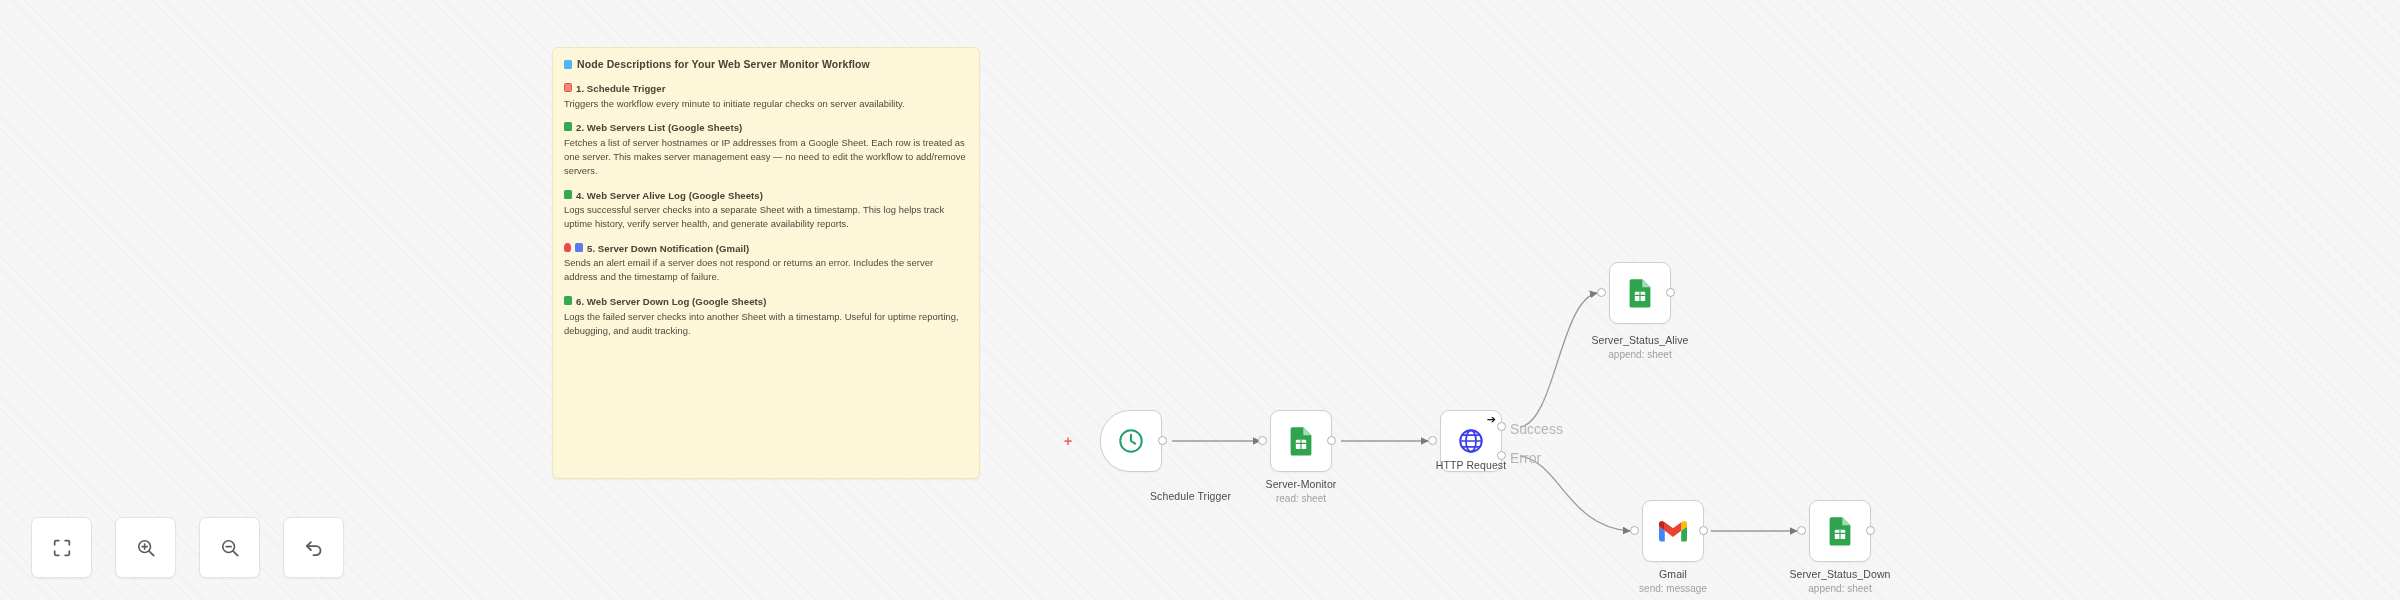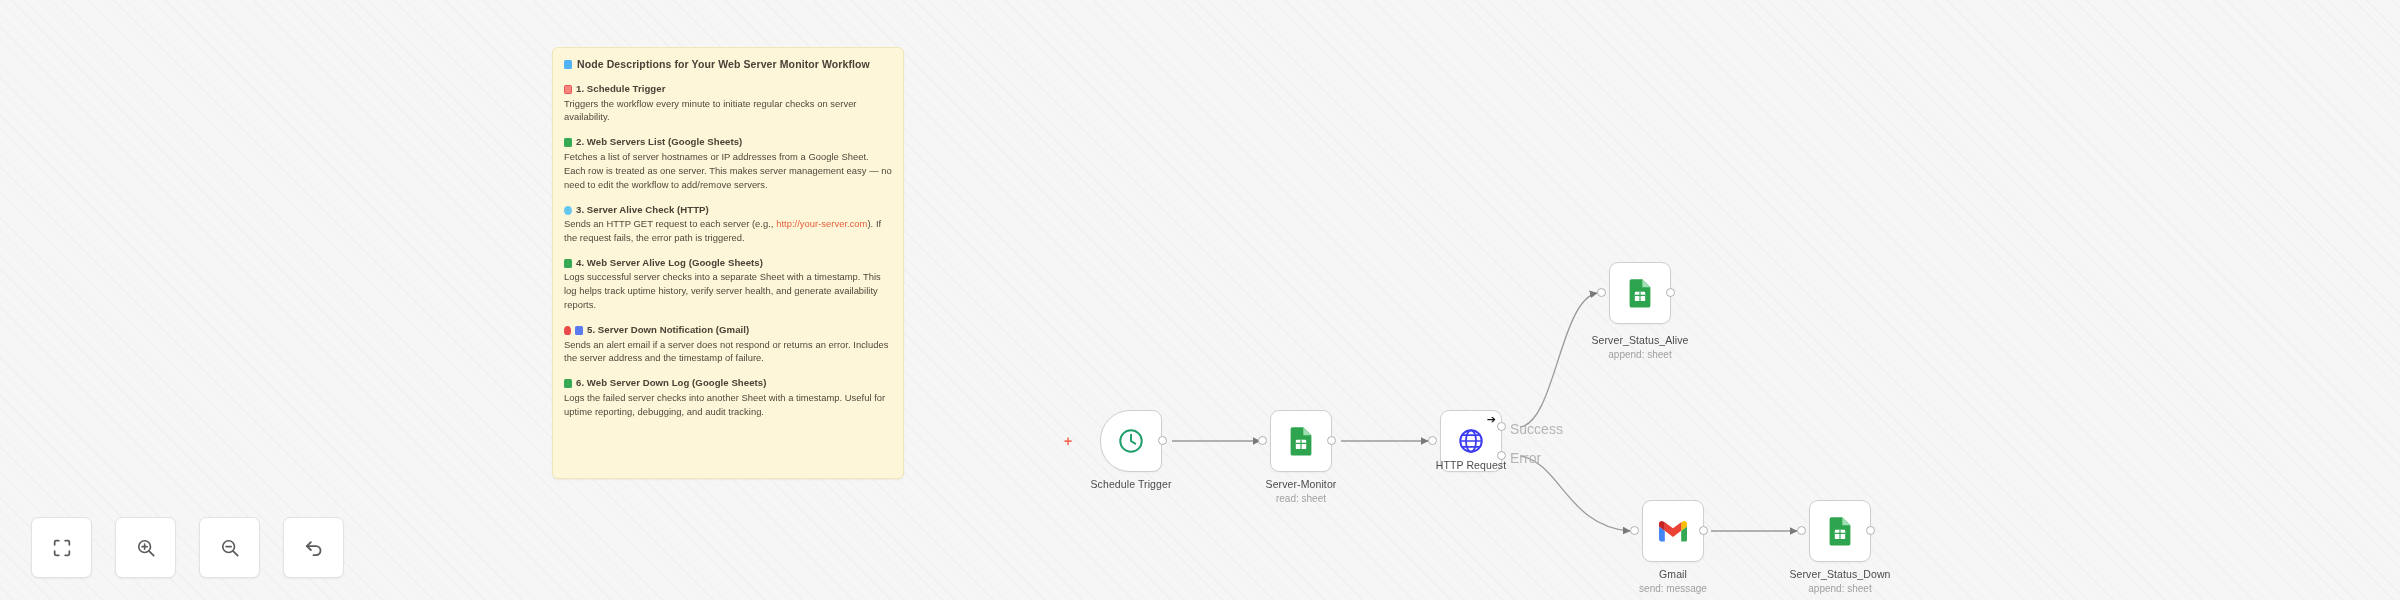--- a/index.html
+++ b/index.html
@@ -27,21 +27,21 @@
         rgba(0,0,0,0) 1px,
         rgba(0,0,0,0) 9px);
     overflow: hidden;
   }
 
   
   #sticky-note {
     position: absolute;
     left: 552px;
     top: 47px;
-    width: 352px;
+    width: 428px;
     height: 432px;
     background: #fdf6d8;
     border: 1px solid #f0e6b8;
     border-radius: 6px;
     box-sizing: border-box;
     padding: 10px 11px 8px 11px;
     box-shadow: 0 1px 2px rgba(0,0,0,0.05);
   }
   .note-title {
     font-size: 10.5px;
@@ -53,21 +53,21 @@
     gap: 5px;
     letter-spacing: .1px;
   }
   .note-sec { margin-bottom: 12px; }
   .note-sec:last-child { margin-bottom: 14px; }
   .sec-head {
     font-size: 9.6px;
     font-weight: bold;
     color: #4a4236;
     display: flex;
-    align-items: flex-end;
+    align-items: flex-start;
     gap: 4px;
     margin-bottom: 2.5px;
     letter-spacing: .05px;
   }
   .sec-body {
     font-size: 9.4px;
     color: #50483c;
     line-height: 1.48;
     letter-spacing: .03px;
   }
@@ -196,29 +196,20 @@
     </div>
 
     <div class="note-sec">
       <div class="sec-head">
         <span class="sq sq-sheet"></span>
         <span>2. Web Servers List (Google Sheets)</span>
       </div>
       <div class="sec-body">Fetches a list of server hostnames or IP addresses from a Google Sheet. Each row is treated as one server. This makes server management easy — no need to edit the workflow to add/remove servers.</div>
     </div>
 
-    <div class="note-sec">
-      <div class="sec-head">
-        <span class="sq sq-globe"></span>
-        <span>3. Server Alive Check (HTTP)</span>
-      </div>
-      <div class="sec-body">
-        <span>Sends an HTTP GET request to each server (e.g., </span><a href="#">http://your-server.com</a><span>). If the request fails, the error path is triggered.</span>
-      </div>
-    </div>
 
     <div class="note-sec">
       <div class="sec-head">
         <span class="sq sq-sheet"></span>
         <span>4. Web Server Alive Log (Google Sheets)</span>
       </div>
       <div class="sec-body">Logs successful server checks into a separate Sheet with a timestamp. This log helps track uptime history, verify server health, and generate availability reports.</div>
     </div>
 
     <div class="note-sec">
@@ -259,21 +250,21 @@
 
   <div class="plus-marker" style="left:1064px; top:434px;">+</div>
 
   <div class="node trigger" style="left:1100px; top:410px;">
     <svg width="28" height="28" viewBox="0 0 24 24">
       <circle cx="12" cy="12" r="9.2" fill="none" stroke="#22a06b" stroke-width="1.7"></circle>
       <path d="M12 6.6 L12 12 L15.6 14.3" fill="none" stroke="#22a06b" stroke-width="1.7" stroke-linecap="round"></path>
     </svg>
   </div>
   <div class="port" style="left:1158px; top:436px;"></div>
-  <div class="node-caption" style="left:1031px; top:478px;">
+  <div class="node-caption" style="left:1031px; top:490px;text-align:right;">
     <div class="node-title">Schedule Trigger</div>
   </div>
 
   <div class="node" style="left:1270px; top:410px;">
     <svg width="26" height="30" viewBox="0 0 22 26">
       <path d="M2 1 h11 l7 7 v16 a1.6 1.6 0 0 1 -1.6 1.6 h-14.8 A1.6 1.6 0 0 1 2 24 V2.6 A1.6 1.6 0 0 1 3.6 1 z" fill="#2ea44f"></path>
       <path d="M13 1 l7 7 h-7 z" fill="#9fdfb3"></path>
       <rect x="6.5" y="12" width="9" height="8" rx="0.8" fill="#ffffff"></rect>
       <path d="M6.5 15 h9 M11 12 v8" stroke="#2ea44f" stroke-width="1"></path>
     </svg>

